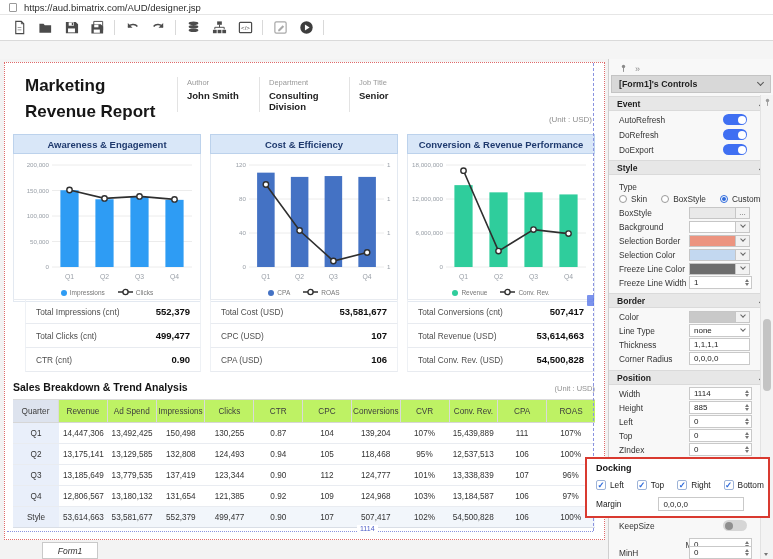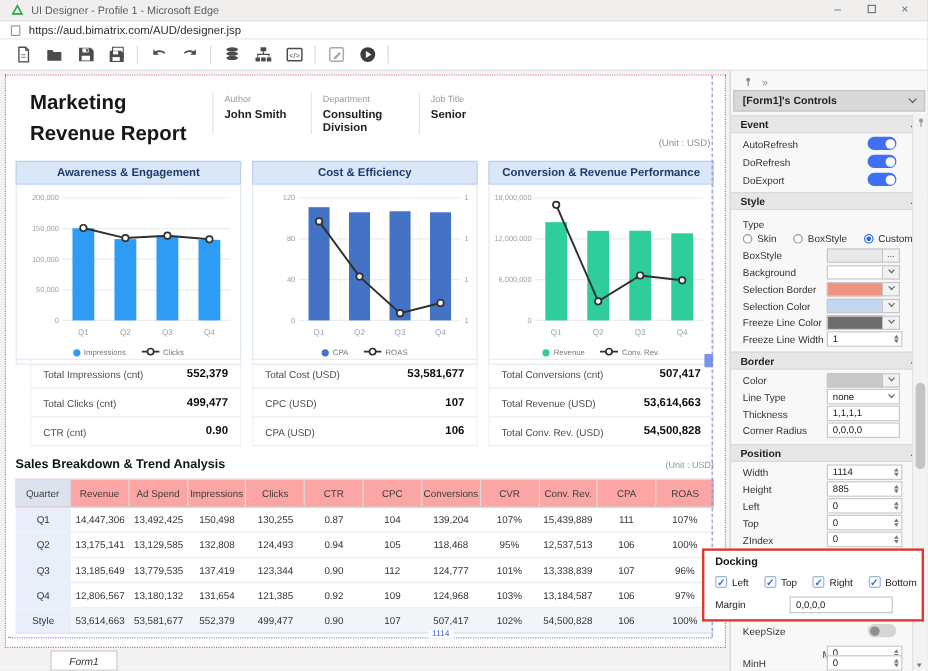--- a/index.html
+++ b/index.html
@@ -43,21 +43,21 @@
 
   .stats-col { position:absolute; top:236px; width:188px; border-top:1px solid #e8ebf0; }
   .stat-row { height:24px; border-bottom:1px solid #e8ebf0; border-left:1px solid #eef1f5; border-right:1px solid #eef1f5; display:flex; align-items:center; padding:0 10px; font-size:8.3px; color:#4e4e4e; }
   .stat-val { margin-left:auto; font-weight:bold; color:#0d0d0d; font-size:9.5px; }
 
   .tbl-head-row { position:absolute; left:8px; top:318px; width:582px; display:flex; align-items:baseline; }
   .tbl-title { font-size:10.5px; font-weight:bold; color:#141414; }
   .tbl-unit { margin-left:auto; font-size:7.5px; color:#939393; }
   .grid { position:absolute; left:8px; top:336px; width:582px; font-size:8.2px; color:#333; }
   .g-row { display:flex; border-bottom:1px solid #e9ecf1; height:21px; }
-  .g-row.hd { height:24px; background:#fca5a5; border-top:1px solid #dcdcdc; border-bottom:1px solid #d6d6d6; color:#3d3d3d; }
+  .g-row.hd { height:24px; background:#bef264; border-top:1px solid #dcdcdc; border-bottom:1px solid #d6d6d6; color:#3d3d3d; }
   .g-c { flex:1; display:flex; align-items:center; justify-content:center; }
   .g-row.hd .g-c { border-right:1px solid #dadada; }
   .g-row.hd .g-c:last-child { border-right:none; }
   .g-q { flex:none; width:46px; }
   .g-row.hd .g-q { background:#dde3ee; }
   .g-row.bd .g-q { background:#e9effa; }
   .g-row.total { background:#f2f6fb; border-bottom:1px solid #d9dee6; }
 
   
   .panel { position:absolute; left:608px; top:0; bottom:0; width:165px; background:#f8f8f8; border-left:1px solid #cfcfcf; font-size:8.3px; color:#333; }
@@ -98,31 +98,20 @@
   .dock-margin { display:flex; align-items:center; margin-top:7px; font-size:8.3px; color:#222; }
   .dock-margin .txt-box { width:86px; height:14px; margin-left:37px; }
 
   .form-tab { position:absolute; left:42px; top:483px; width:56px; height:17px; background:#fff; border:1px solid #c9c9c9; display:flex; align-items:center; justify-content:center; font-size:8.5px; color:#333;font-style:italic; }
 </style>
 </head>
 <body>
 
 <div class="screen">
 
-  <div class="titlebar">
-    <svg class="logo" viewBox="0 0 16 16">
-      <path d="M2.5 12.5L8 2.5l5.5 10z" fill="none" stroke="#27A845" stroke-width="2"></path>
-    </svg>
-    <span>UI Designer - Profile 1 - Microsoft Edge</span>
-    <div class="win-controls">
-      <span class="win-btn">–</span>
-      <span class="win-btn"><span class="win-box"></span></span>
-      <span class="win-btn">×</span>
-    </div>
-  </div>
 
   <div class="urlbar">
     <span class="url-ico"></span>
     <span>https://aud.bimatrix.com/AUD/designer.jsp</span>
   </div>
 
   <div class="toolbar" id="toolbar">
       <div class="tb-icon">
         <svg width="15" height="15" viewBox="0 0 16 16">
           <path d="M4 1.5h6l2.5 2.5v10.5H4z" fill="none" stroke="currentColor" stroke-width="1.2"></path>

